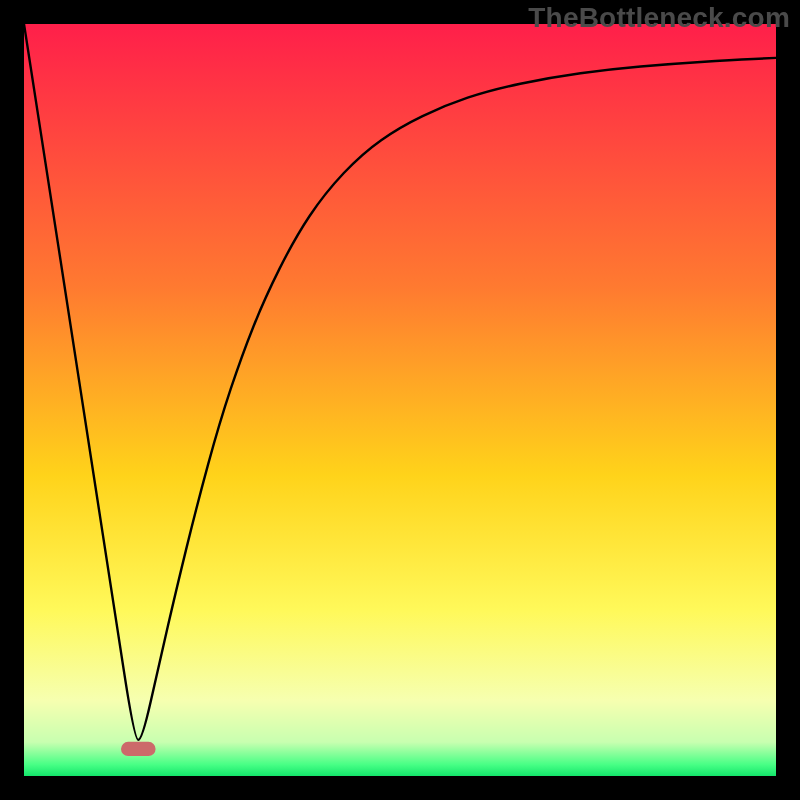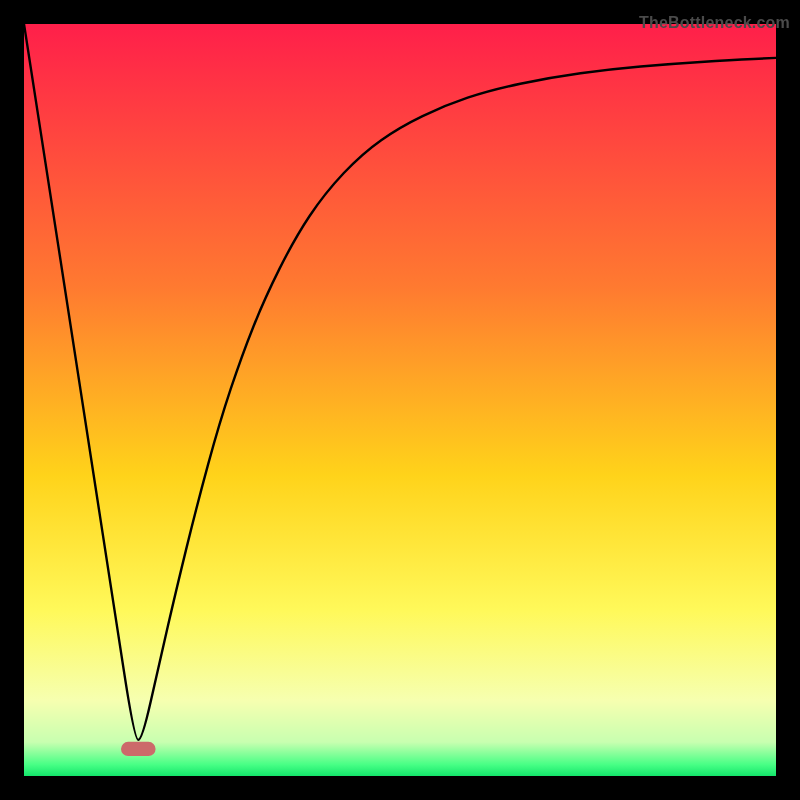--- a/index.html
+++ b/index.html
@@ -23,25 +23,24 @@
     top: 24px;
     width: 752px;
     height: 752px;
     overflow: hidden;
   }
   .watermark {
     position: absolute;
     top: 2px;
     right: 10px;
     color: #4a4a4a;
-    font-size: 16px;
+    font-size: 28px;
     font-weight: bold;
     letter-spacing: 0.2px;
     z-index: 20;
-    margin-top: 12px;
   }
   svg { display: block; }
 </style>
 </head>
 <body>
 
 <div class="chart-outer">
 
   <div class="watermark">TheBottleneck.com</div>
 

